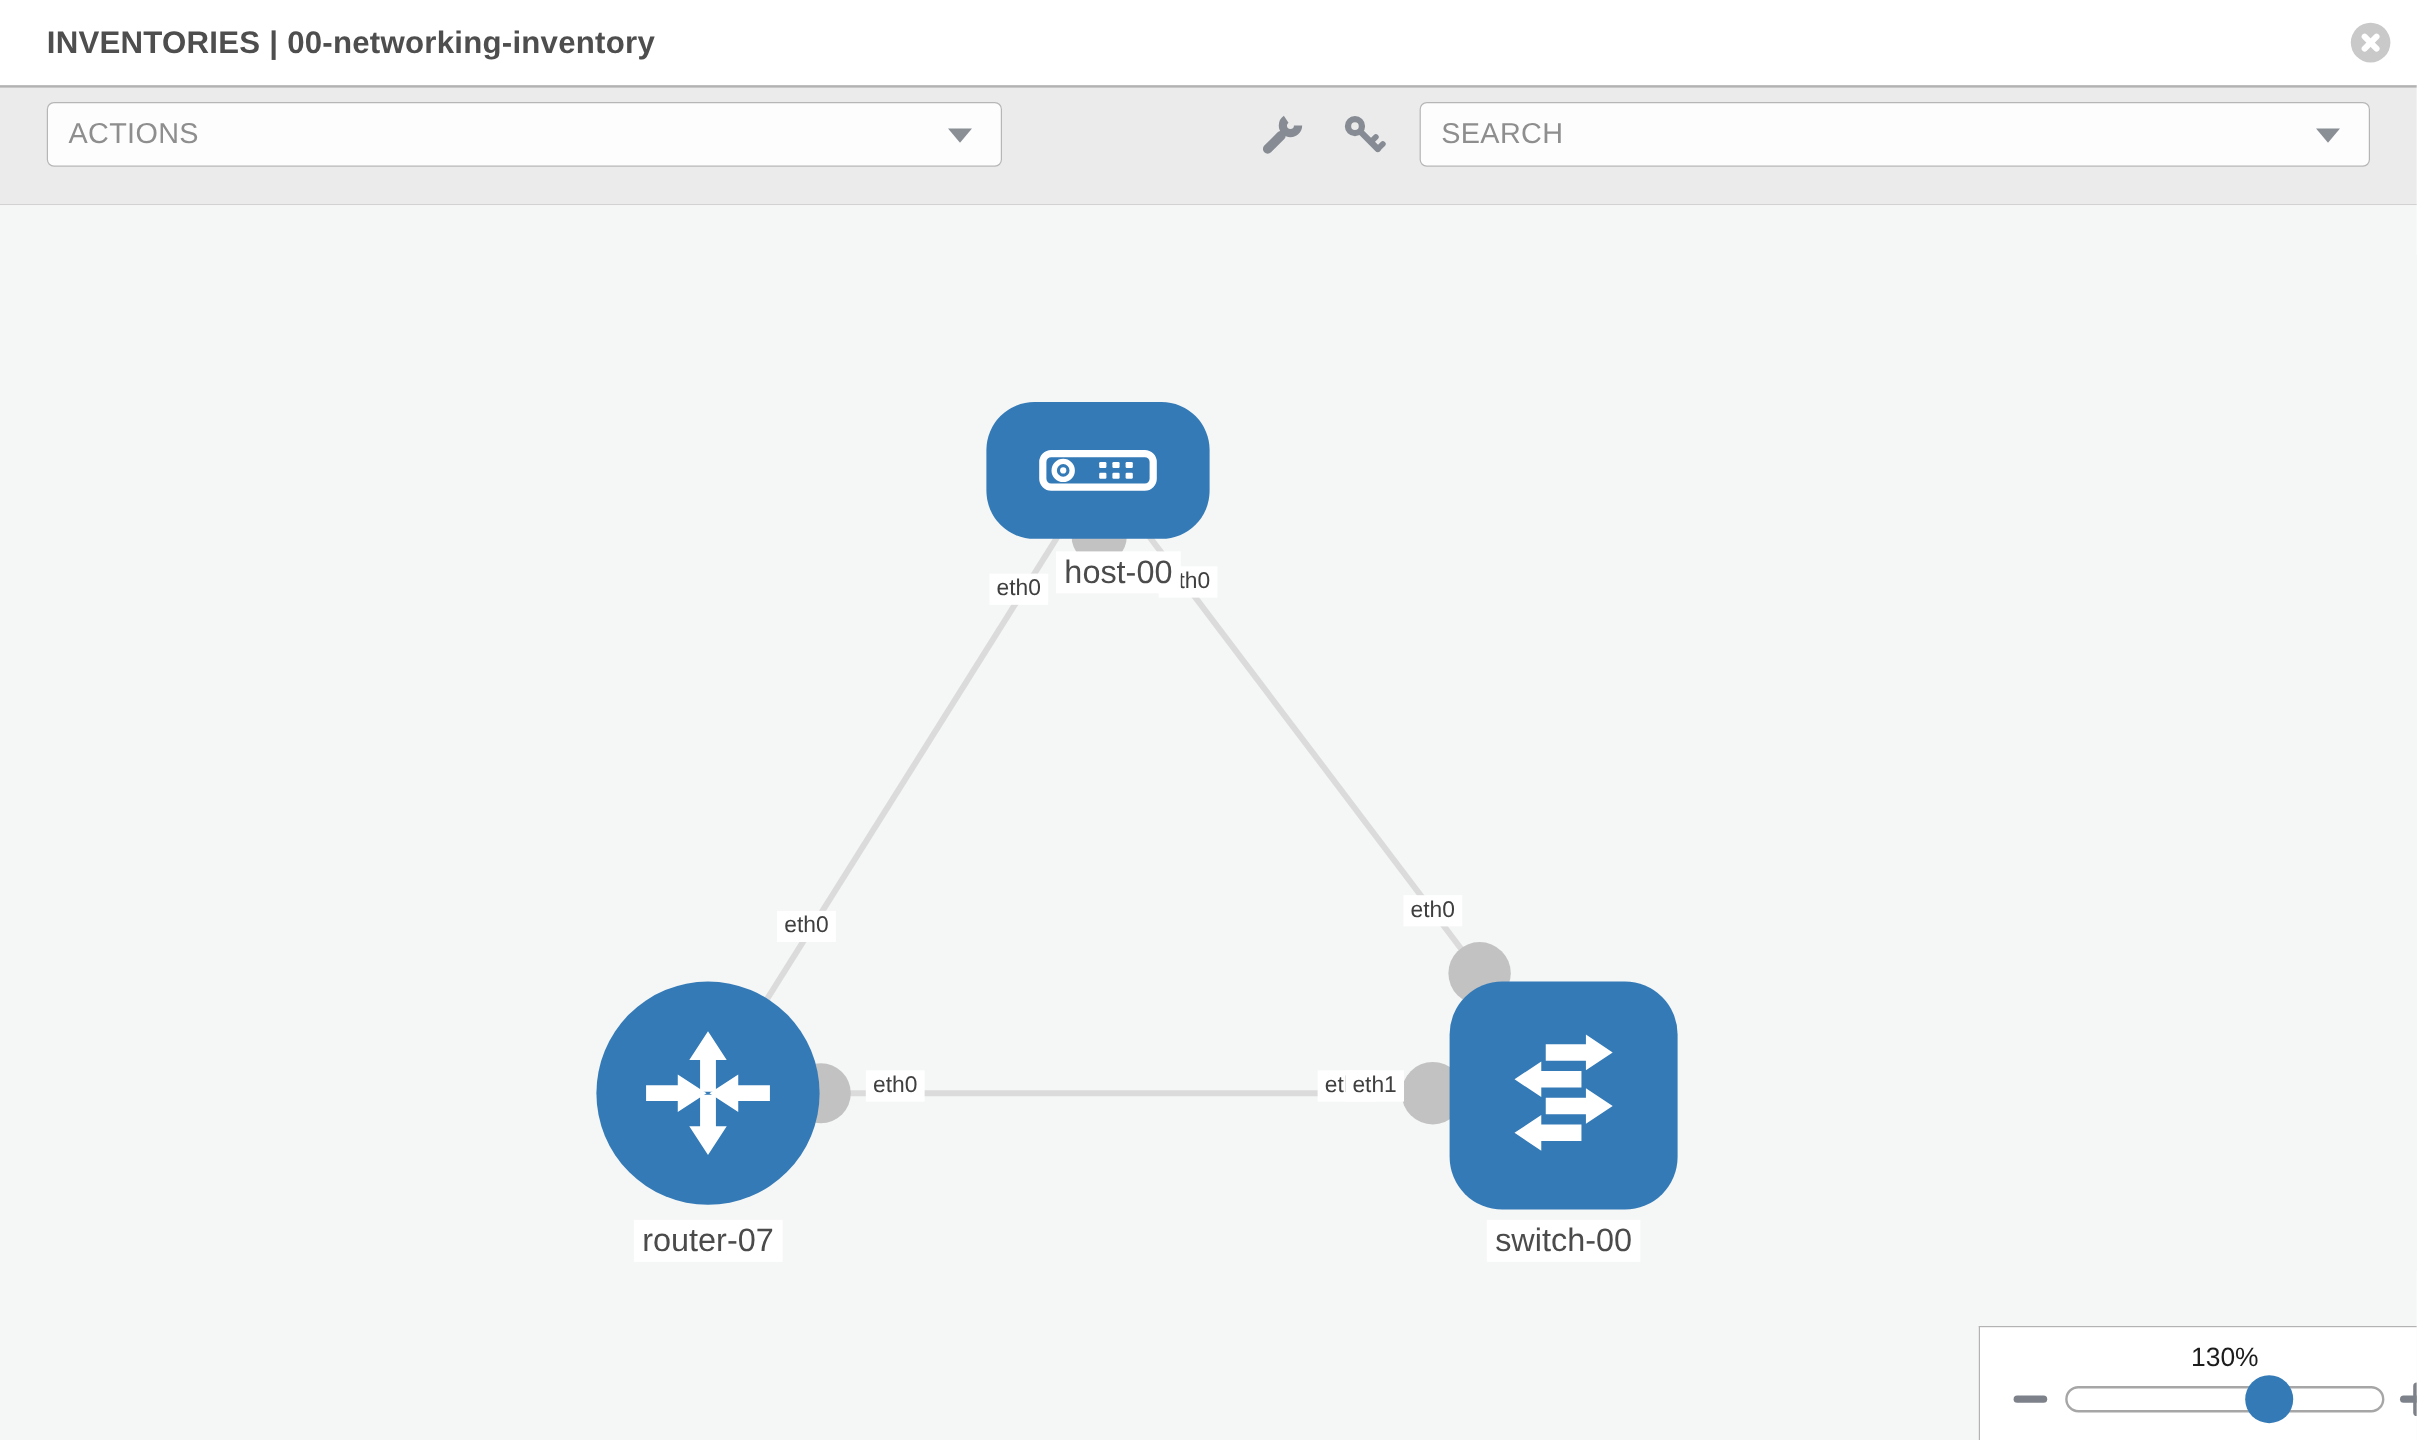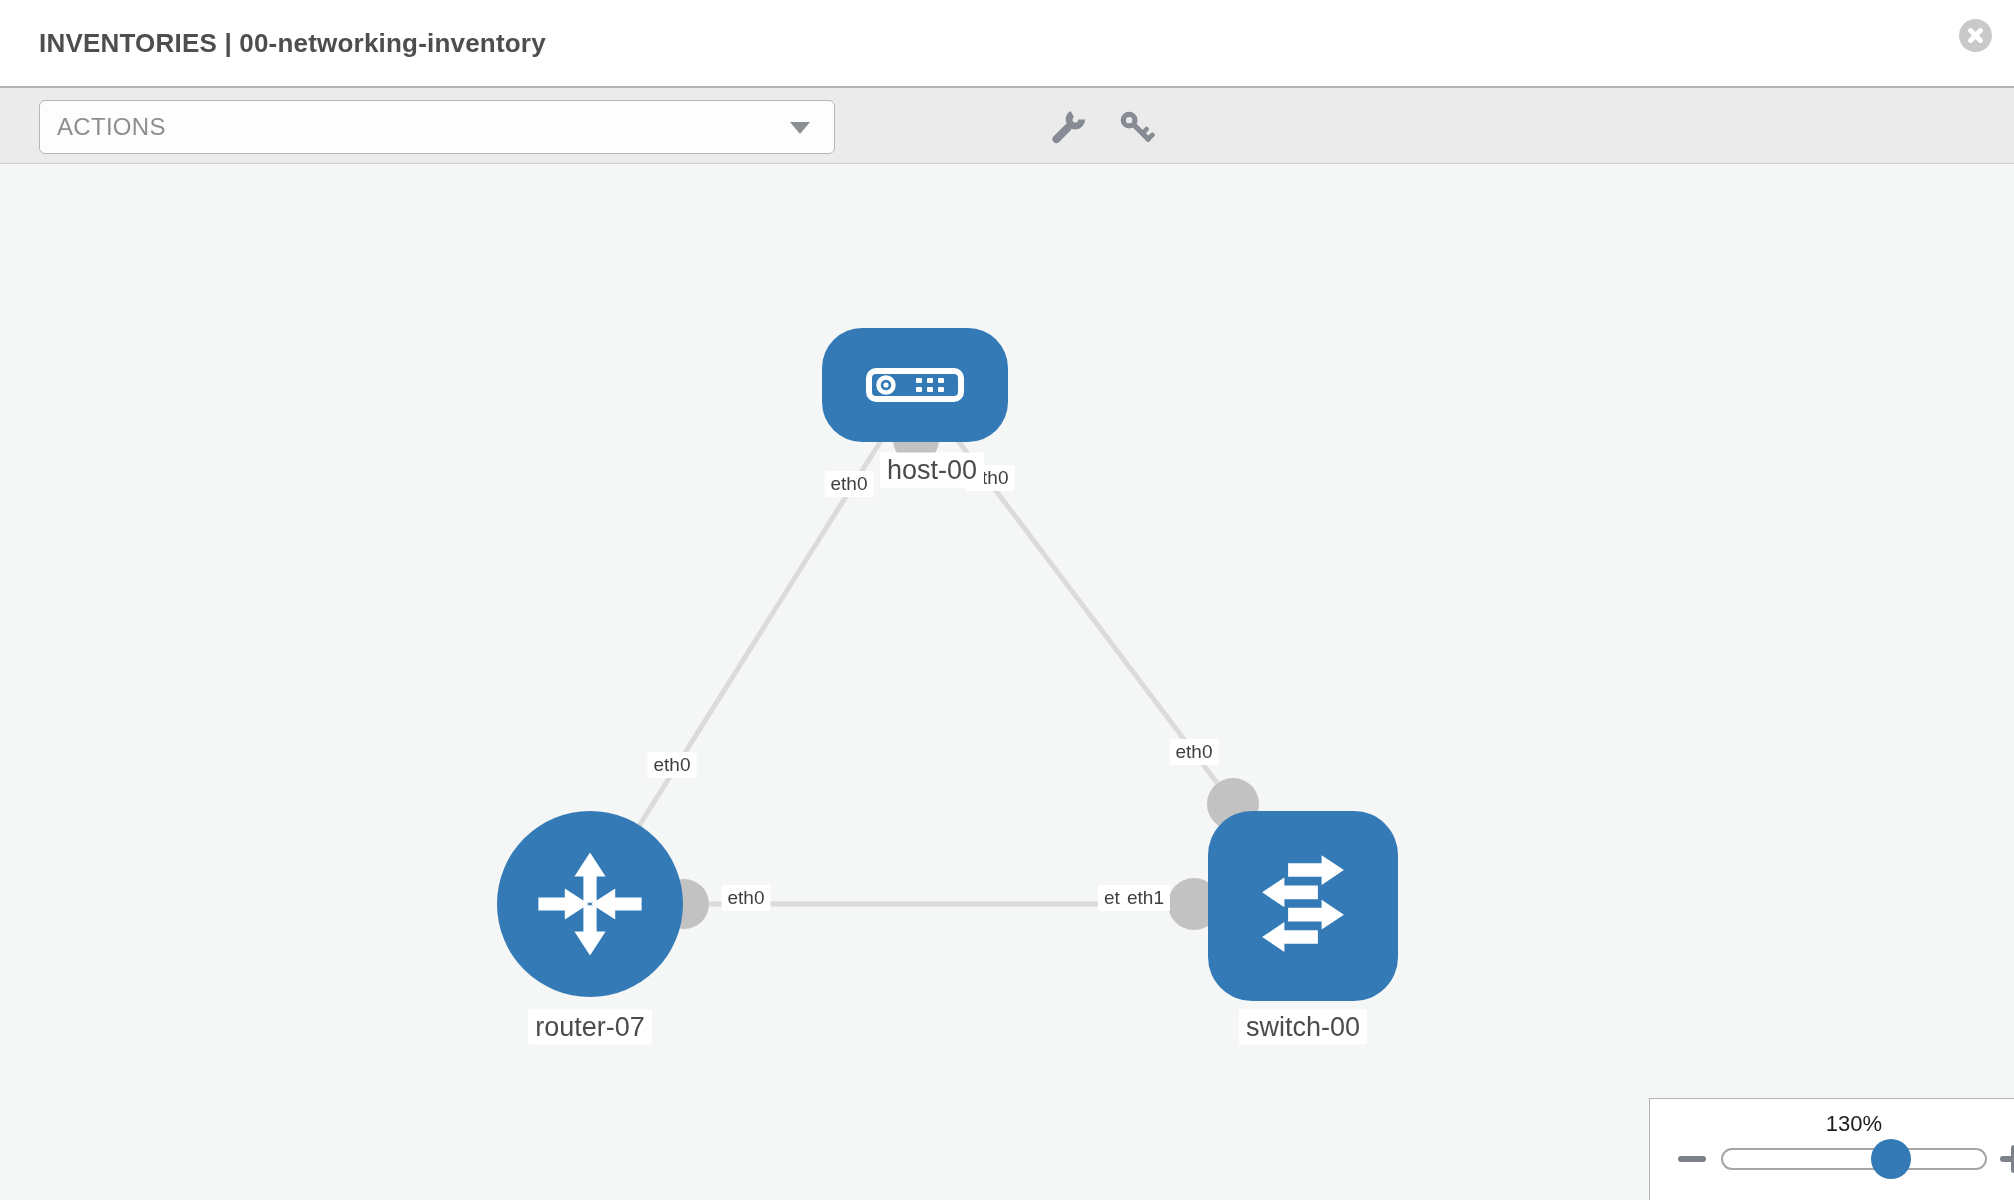--- a/index.html
+++ b/index.html
@@ -1,32 +1,32 @@
 <!DOCTYPE html>
 <html><head>
 <meta charset="utf-8">
 <style>
   * { margin:0; padding:0; box-sizing:border-box; }
   html,body { width:2014px; height:1200px; }
   body { font-family:"Liberation Sans", sans-serif; background:#fff; overflow:hidden; }
   .app { position:relative; width:2014px; height:1200px; background:#fff; }
 
   
-  .header { position:relative; height:86px; background:#fff; }
+  .header { position:relative; height:71px; background:#fff; }
   .page-title { position:absolute; left:39px; top:50%; transform:translateY(-50%);
                 font-size:26px; font-weight:700; color:#4e4e4e; letter-spacing:0.2px; }
   .close-btn { position:absolute; right:22px; top:19px; width:33px; height:33px;
                background:#c9c9c9; border-radius:50%; cursor:pointer; }
   .close-btn .x1, .close-btn .x2 { position:absolute; left:7px; top:14px; width:19px; height:5px;
                background:#fff; border-radius:3px; }
   .close-btn .x1 { transform:rotate(45deg); }
   .close-btn .x2 { transform:rotate(-45deg); }
 
   
-  .toolbar { position:relative; height:78px; background:#ebebeb;
+  .toolbar { position:relative; height:100px; background:#ebebeb;
              border-top:2px solid #b2b2b2; border-bottom:1px solid #d2d2d2; }
   .combo { position:absolute; top:12px; height:54px; background:#fdfdfd;
            border:1px solid #b6b6b6; border-radius:6px; display:flex; align-items:center;
            padding:0 26px 0 17px; cursor:pointer; }
   .combo-actions { left:39px; width:796px; }
   .combo-search { left:1183px; width:792px; }
   .combo-label { font-size:24px; color:#8e8e8e; letter-spacing:0.3px; }
   .caret-down { position:absolute; right:24px; top:50%; margin-top:-5px; width:0; height:0;
                 border-left:10px solid transparent; border-right:10px solid transparent;
                 border-top:12px solid #8a8f96; }
@@ -120,20 +120,24 @@
       <svg width="38" height="38" viewBox="0 0 36 36">
         <g stroke="#878c94" fill="none" stroke-linecap="round">
           <circle cx="11.5" cy="11.5" r="5.5" stroke-width="5"></circle>
           <line x1="16" y1="16" x2="29.5" y2="29.5" stroke-width="5"></line>
           <line x1="24" y1="24" x2="28" y2="20" stroke-width="4.5"></line>
           <line x1="29.5" y1="29.5" x2="33.5" y2="25.5" stroke-width="4.5"></line>
         </g>
       </svg>
     </div>
 
+    <div class="combo combo-search">
+      <span class="combo-label">SEARCH</span>
+      <span class="caret-down"></span>
+    </div>
   </div>
 
   <div class="canvas">
 
     <svg class="links-svg" width="2014" height="1051">
       <line x1="916" y1="221" x2="590" y2="740" stroke="#dbdbdb" stroke-width="5"></line>
       <line x1="916" y1="221" x2="1233" y2="640" stroke="#dbdbdb" stroke-width="5"></line>
       <line x1="590" y1="740" x2="1194" y2="740" stroke="#dbdbdb" stroke-width="5"></line>
     </svg>
 

